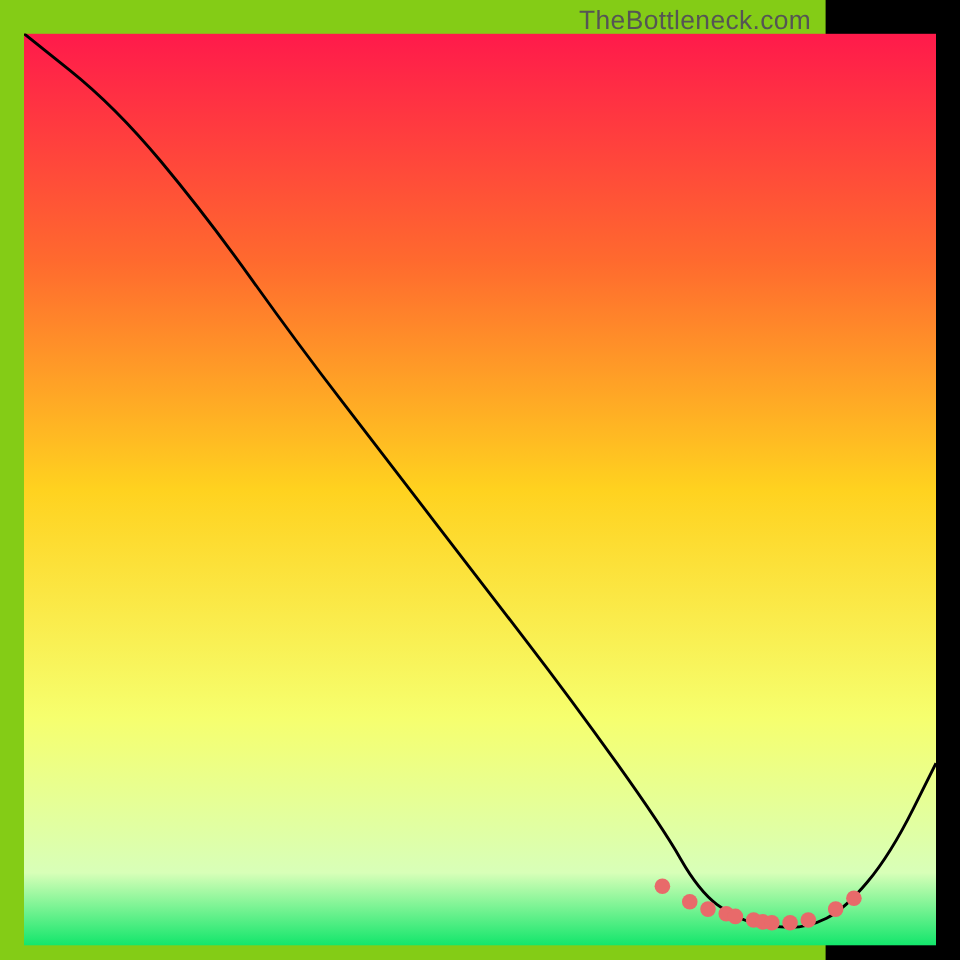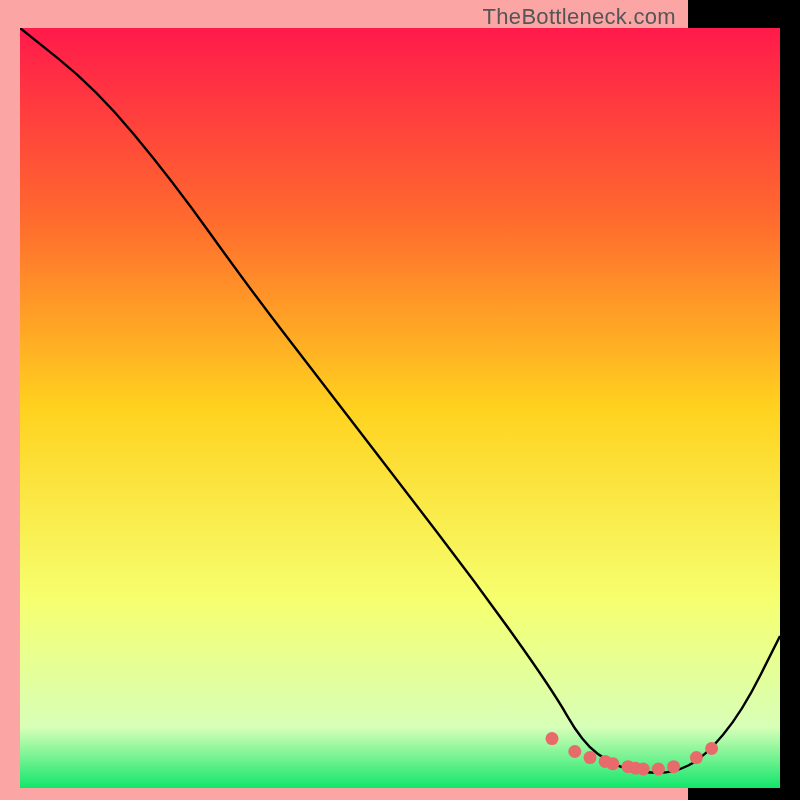--- a/index.html
+++ b/index.html
@@ -8,21 +8,21 @@
     width: 800px;
     height: 800px;
     background: #000;
     font-family: Arial, Helvetica, sans-serif;
     overflow: hidden;
   }
   .stage {
     position: relative;
     width: 688px;
     height: 800px;
-    background: #fca5a5;
+    background: #84cc16;
   }
   .watermark {
     position: absolute;
     top: 4px;
     right: 12px;
     color: #555;
     font-size: 22px;
     font-weight: 500;
     letter-spacing: 0.3px;
     user-select: none;

